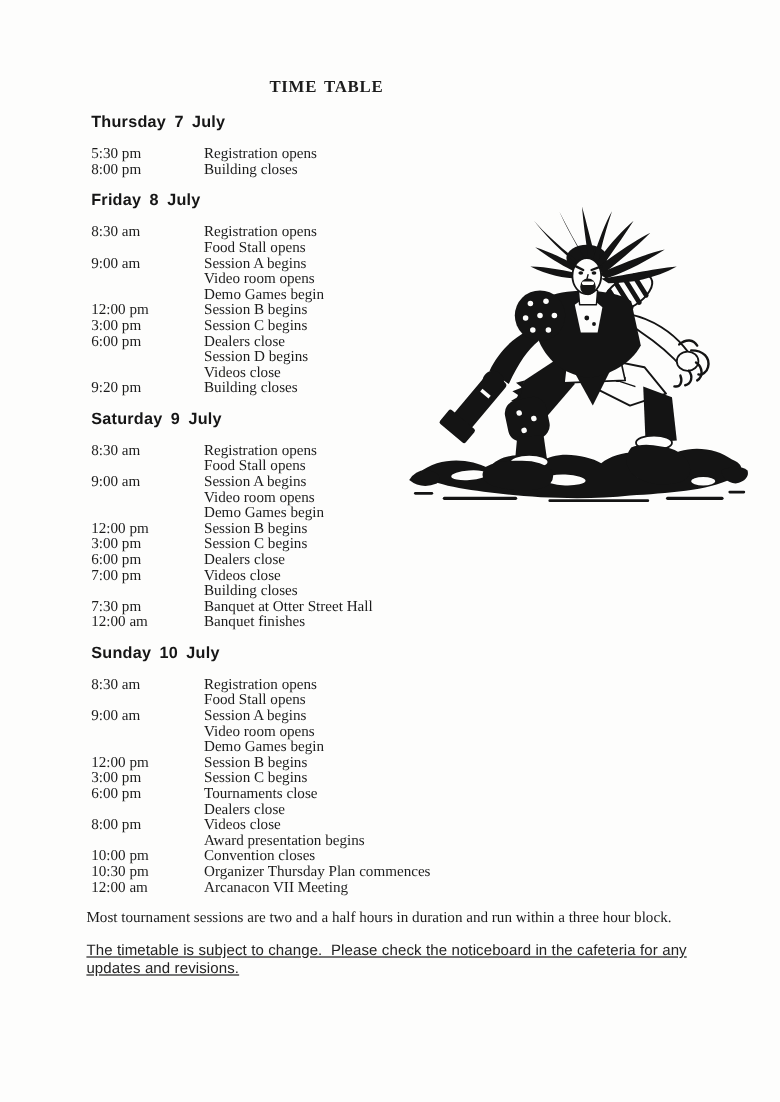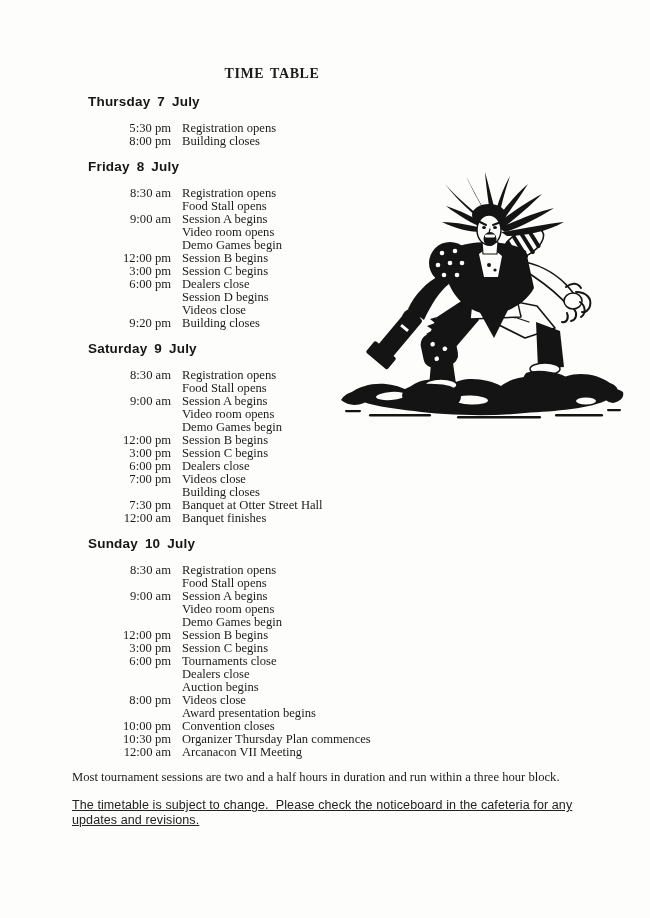--- a/index.html
+++ b/index.html
@@ -14,34 +14,34 @@
   .doc-title {
     position:absolute; top:66px; left:0; width:530px;
     text-align:center;
     font:bold 14px "Liberation Serif", serif;
     letter-spacing:0.6px;
     word-spacing:2px;
     padding-left:14px;
     box-sizing:border-box;
   }
   .content { position:absolute; left:72px; top:95px; width:560px; }
-  .day { margin:0 0 12px 16px; }
+  .day { margin:0 0 12px 4px; }
   .day-heading {
     font:bold 13.5px "Liberation Sans", sans-serif;
     word-spacing:3px;
     letter-spacing:0.2px;
     line-height:14px;
     color:#161616;
   }
   table.sched { border-collapse:collapse; margin:13px 0 0 0; }
   table.sched td {
     font:12.6px/13px "Liberation Serif", serif;
     padding:0; white-space:nowrap; color:#1b1b1b;
   }
-  td.t { width:83px; min-width:83px; text-align:right; padding-right:11px !important; }
+  td.t { width:83px; min-width:83px; text-align:left; padding-right:11px !important; }
   .note-block { margin-top:12px; font:12.6px/13px "Liberation Serif", serif; color:#1b1b1b; }
   .note-line { white-space:pre; }
   .disclaimer {
     margin-top:14px;
     font:12.5px/15px "Liberation Sans", sans-serif;
     color:#222;
     letter-spacing:0.1px;
   }
   .disclaimer div { white-space:pre;text-decoration:underline; }
   .figure-wrap { position:absolute; left:339px; top:170px; width:288px; height:252px; }
@@ -244,24 +244,20 @@
   <tr>
     <td class="t">6:00 pm</td>
     <td class="e">Tournaments close</td>
   </tr>
 
   <tr>
     <td class="t"></td>
     <td class="e">Dealers close</td>
   </tr>
 
-  <tr>
-    <td class="t"></td>
-    <td class="e">Auction begins</td>
-  </tr>
 
   <tr>
     <td class="t">8:00 pm</td>
     <td class="e">Videos close</td>
   </tr>
 
   <tr>
     <td class="t"></td>
     <td class="e">Award presentation begins</td>
   </tr>

